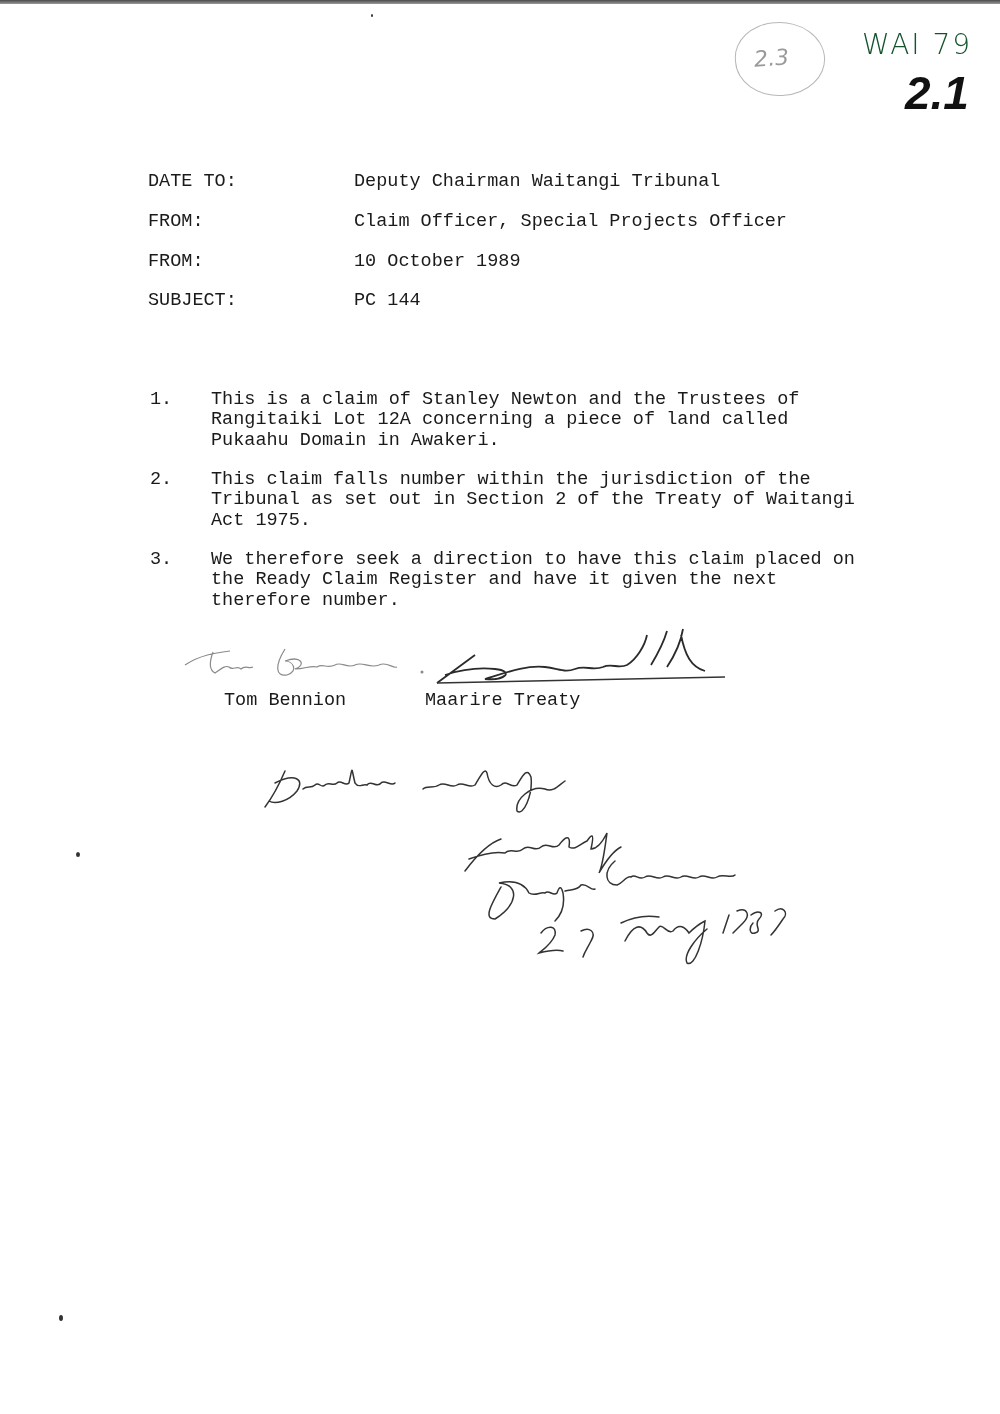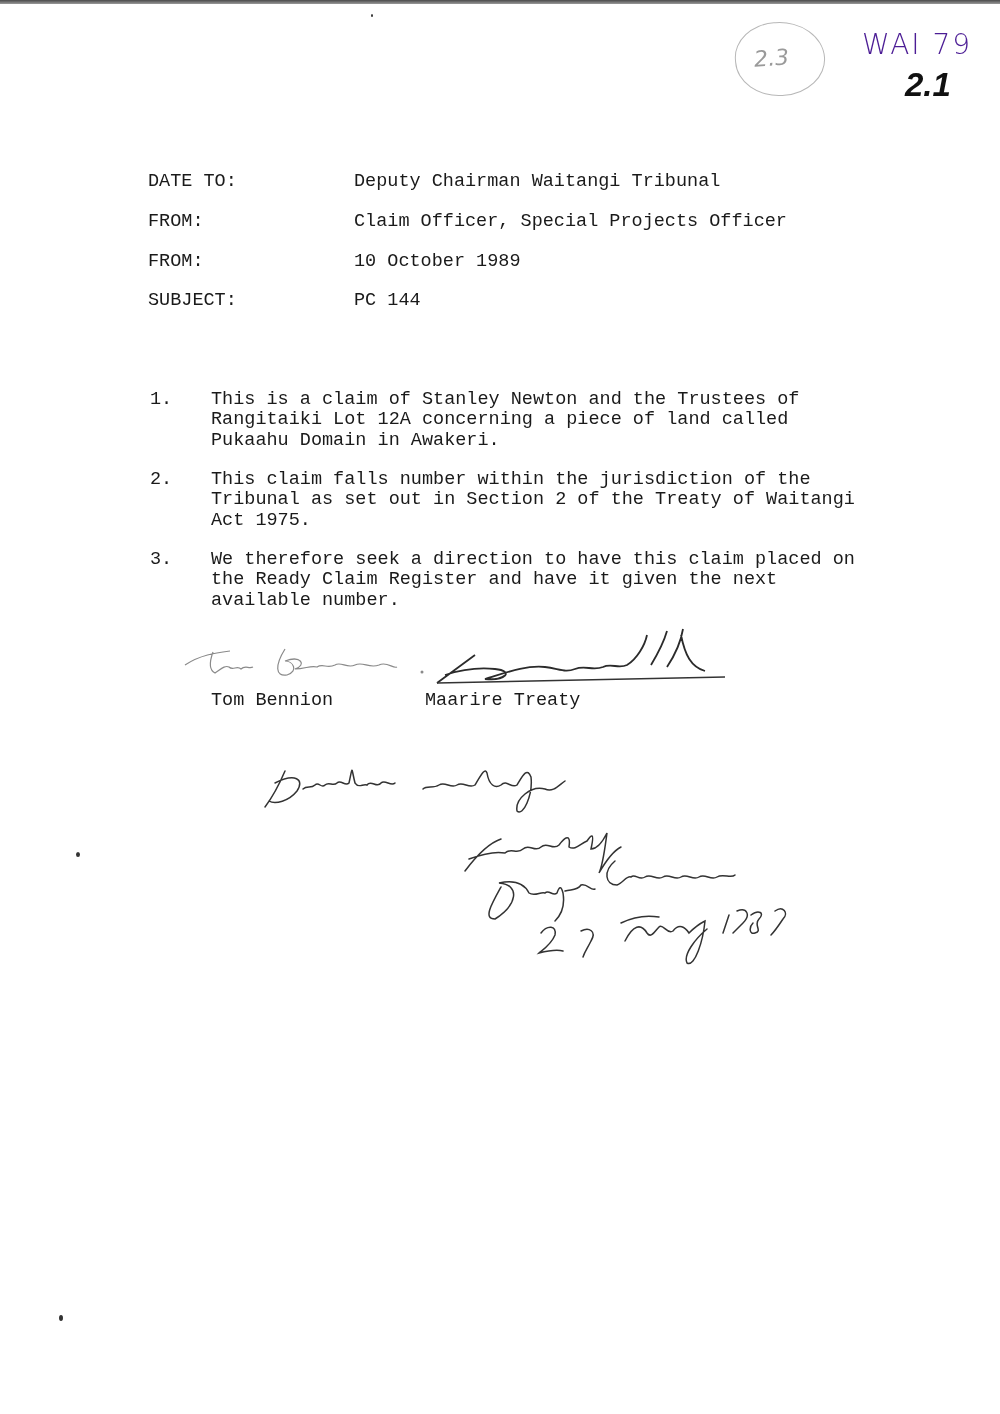--- a/index.html
+++ b/index.html
@@ -20,22 +20,22 @@
 
     .circle-ref {
       position: absolute; left: 735px; top: 22px; width: 88px; height: 72px;
       border: 1px solid #b8b8b8; border-radius: 46% 52% 48% 50%;
       transform: rotate(-4deg);
     }
     .circle-ref span {
       position: absolute; left: 18px; top: 22px; font-size: 22px; color: #9a9a9a;
       font-family: "DejaVu Sans", sans-serif; font-style: italic; font-weight: 300;
     }
-    .wai-ref { left: 862px; top: 28px; font-size: 28px; color: #4c1d95; font-family: "DejaVu Sans", sans-serif; font-weight: 300; letter-spacing: 2px; }
-    .doc-num { left: 905px; top: 66px; font-size: 33px; font-weight: bold; color: #111; font-family: "Liberation Sans", sans-serif; font-style: italic; }
+    .wai-ref { left: 862px; top: 28px; font-size: 28px; color: #14532d; font-family: "DejaVu Sans", sans-serif; font-weight: 300; letter-spacing: 2px; }
+    .doc-num { left: 905px; top: 66px; font-size: 46px; font-weight: bold; color: #111; font-family: "Liberation Sans", sans-serif; font-style: italic; }
 
     .hdr-label { left: 148px; }
     .hdr-value { left: 354px; }
 
     .para-num { left: 150px; }
     .para-text { left: 211px; }
 
     .speck { position: absolute; background: #333; border-radius: 50%; }
   </style>
 </head>
@@ -73,35 +73,35 @@
   <div>
     <div class="abs mono para-num" style="top:470px">2.</div>
     <div class="abs mono para-text" style="top:470px">This claim falls number within the jurisdiction of the</div>
     <div class="abs mono para-text" style="top:490px">Tribunal as set out in Section 2 of the Treaty of Waitangi</div>
     <div class="abs mono para-text" style="top:511px">Act 1975.</div>
   </div>
   <div>
     <div class="abs mono para-num" style="top:550px">3.</div>
     <div class="abs mono para-text" style="top:550px">We therefore seek a direction to have this claim placed on</div>
     <div class="abs mono para-text" style="top:570px">the Ready Claim Register and have it given the next</div>
-    <div class="abs mono para-text" style="top:591px">available number.</div>
+    <div class="abs mono para-text" style="top:591px">therefore number.</div>
   </div>
 </div>
 
 <div>
   <svg class="abs" style="left:175px;top:625px" width="600" height="75" viewBox="0 0 600 75">
 
     <path d="M10 40 C 25 30, 40 28, 55 26 M38 27 C 34 38, 34 45, 40 48 C 46 44, 50 40, 54 42 C 58 46, 62 40, 66 44 C 70 40, 74 44, 78 42" fill="none" stroke="#8a8a8a" stroke-width="1.2"></path>
     <path d="M110 24 C 100 40, 100 52, 112 50 C 124 46, 118 36, 110 36 C 126 30, 132 40, 120 44 C 130 44, 136 40, 142 42 C 148 38, 152 44, 160 40 C 166 36, 172 44, 180 40 C 188 36, 194 44, 204 40 C 212 36, 218 44, 222 42" fill="none" stroke="#8a8a8a" stroke-width="1.2"></path>
     <circle cx="247" cy="47" r="1.5" fill="#8a8a8a"></circle>
 
     <path d="M300 30 L 262 58 M270 50 C 285 45, 300 42, 320 44 C 340 46, 330 56, 310 54 C 330 48, 350 40, 370 42 C 385 44, 390 48, 400 44 C 410 40, 418 46, 428 42 C 436 38, 444 44, 452 40 C 462 34, 470 20, 472 10 M476 40 C 482 30, 488 20, 492 6 M492 42 C 500 30, 506 16, 508 4 M506 10 C 510 30, 516 42, 530 46" fill="none" stroke="#2b2b2b" stroke-width="1.8"></path>
     <path d="M262 58 L 550 52" fill="none" stroke="#333" stroke-width="1.6"></path>
   </svg>
-  <div class="abs mono" style="left:211px;top:691px">Tom Bennion</div>
+  <div class="abs mono" style="left:224px;top:691px">Tom Bennion</div>
   <div class="abs mono" style="left:425px;top:691px">Maarire Treaty</div>
 </div>
 
 <div>
   <svg class="abs" style="left:255px;top:755px" width="720" height="210" viewBox="0 0 720 210">
     <g fill="none" stroke="#333" stroke-width="1.5" stroke-linecap="round">
 
       <path d="M30 16 C 24 30, 16 44, 10 52 M20 28 C 40 18, 50 24, 42 36 C 34 46, 20 50, 14 46"></path>
       <path d="M48 34 C 52 30, 56 34, 60 30 C 64 26, 66 34, 70 30 C 74 26, 78 32, 82 28 C 86 24, 90 32, 94 28 C 98 10, 96 12, 100 28 C 104 34, 108 28, 112 30 C 116 24, 122 34, 126 28 C 130 24, 136 32, 140 28"></path>
       <path d="M168 34 C 172 30, 178 34, 184 30 C 190 26, 196 34, 202 30 C 208 26, 214 34, 220 30 C 226 20, 230 12, 232 18 C 234 30, 240 34, 246 30 C 252 24, 256 34, 262 30 C 268 20, 272 12, 276 22 C 278 40, 268 62, 262 56 C 260 44, 276 30, 290 34 C 298 38, 304 30, 310 26"></path>

